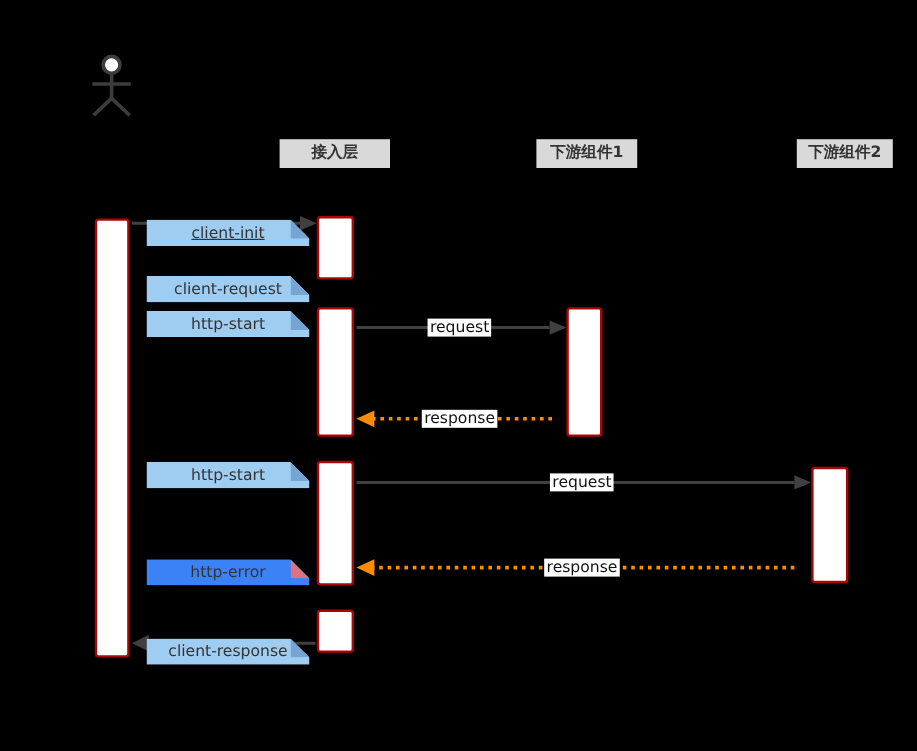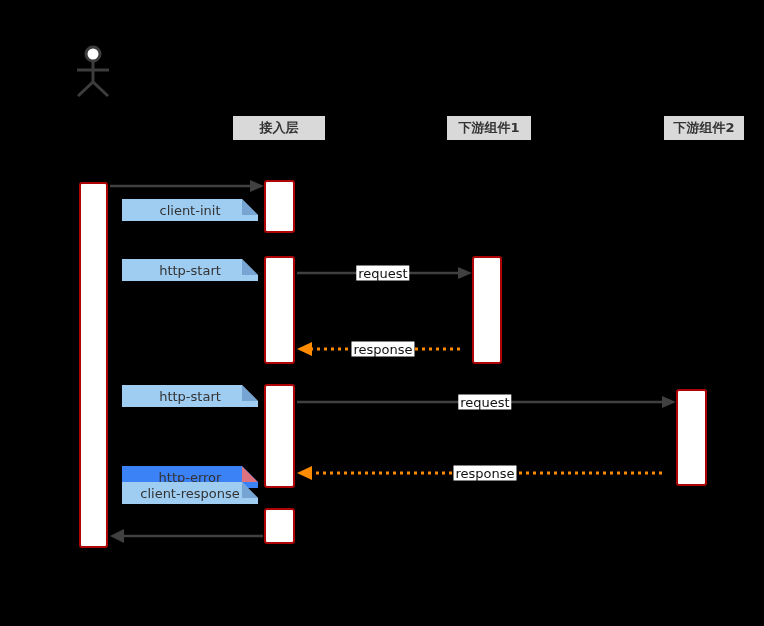--- a/index.html
+++ b/index.html
@@ -92,33 +92,36 @@
   <div class="participant" style="left:650px; width:80px;margin-left:14px;">下游组件2</div>
 
   <div class="activation" style="left:79px;  top:182px; width:29px; height:366px;"></div>
   <div class="activation" style="left:264px; top:180px; width:31px; height:53px;"></div>
   <div class="activation" style="left:264px; top:256px; width:31px; height:108px;"></div>
   <div class="activation" style="left:264px; top:384px; width:31px; height:104px;"></div>
   <div class="activation" style="left:264px; top:508px; width:31px; height:36px;"></div>
   <div class="activation" style="left:472px; top:256px; width:30px; height:108px;"></div>
   <div class="activation" style="left:676px; top:389px; width:31px; height:97px;"></div>
 
-  <div class="note blue" style="top:199px;">
+  <div class="note blue" style="top:183px;text-decoration:underline;">
       <span>client-init</span>
+    </div>
+  <div class="note blue" style="top:230px;">
+      <span>client-request</span>
     </div>
   <div class="note blue" style="top:259px;">
       <span>http-start</span>
     </div>
   <div class="note blue" style="top:385px;">
       <span>http-start</span>
     </div>
   <div class="note red" style="top:466px;">
       <span>http-error</span>
     </div>
-  <div class="note blue" style="top:482px;justify-content:center;">
+  <div class="note blue" style="top:532px;justify-content:center;">
       <span>client-response</span>
     </div>
 
   <div class="msg-label" style="left:383px; top:273px;">request</div>
   <div class="msg-label" style="left:383px; top:349px;">response</div>
   <div class="msg-label" style="left:485px; top:402px;">request</div>
   <div class="msg-label" style="left:485px; top:473px;">response</div>
 
 </div>
 

